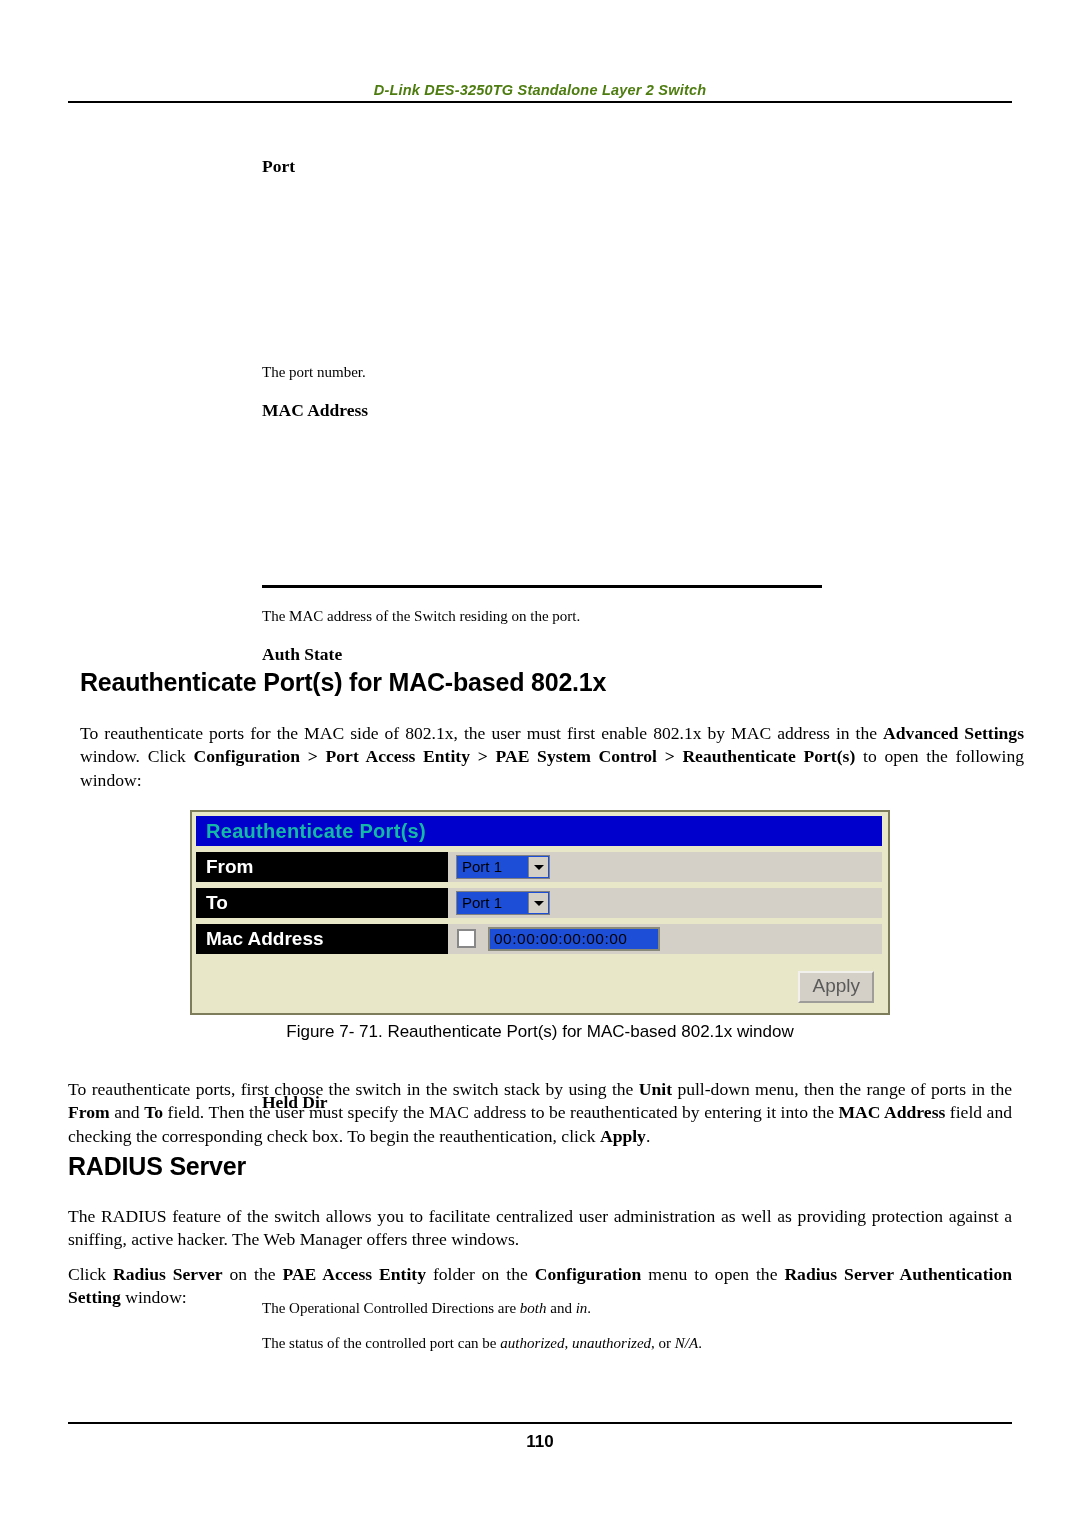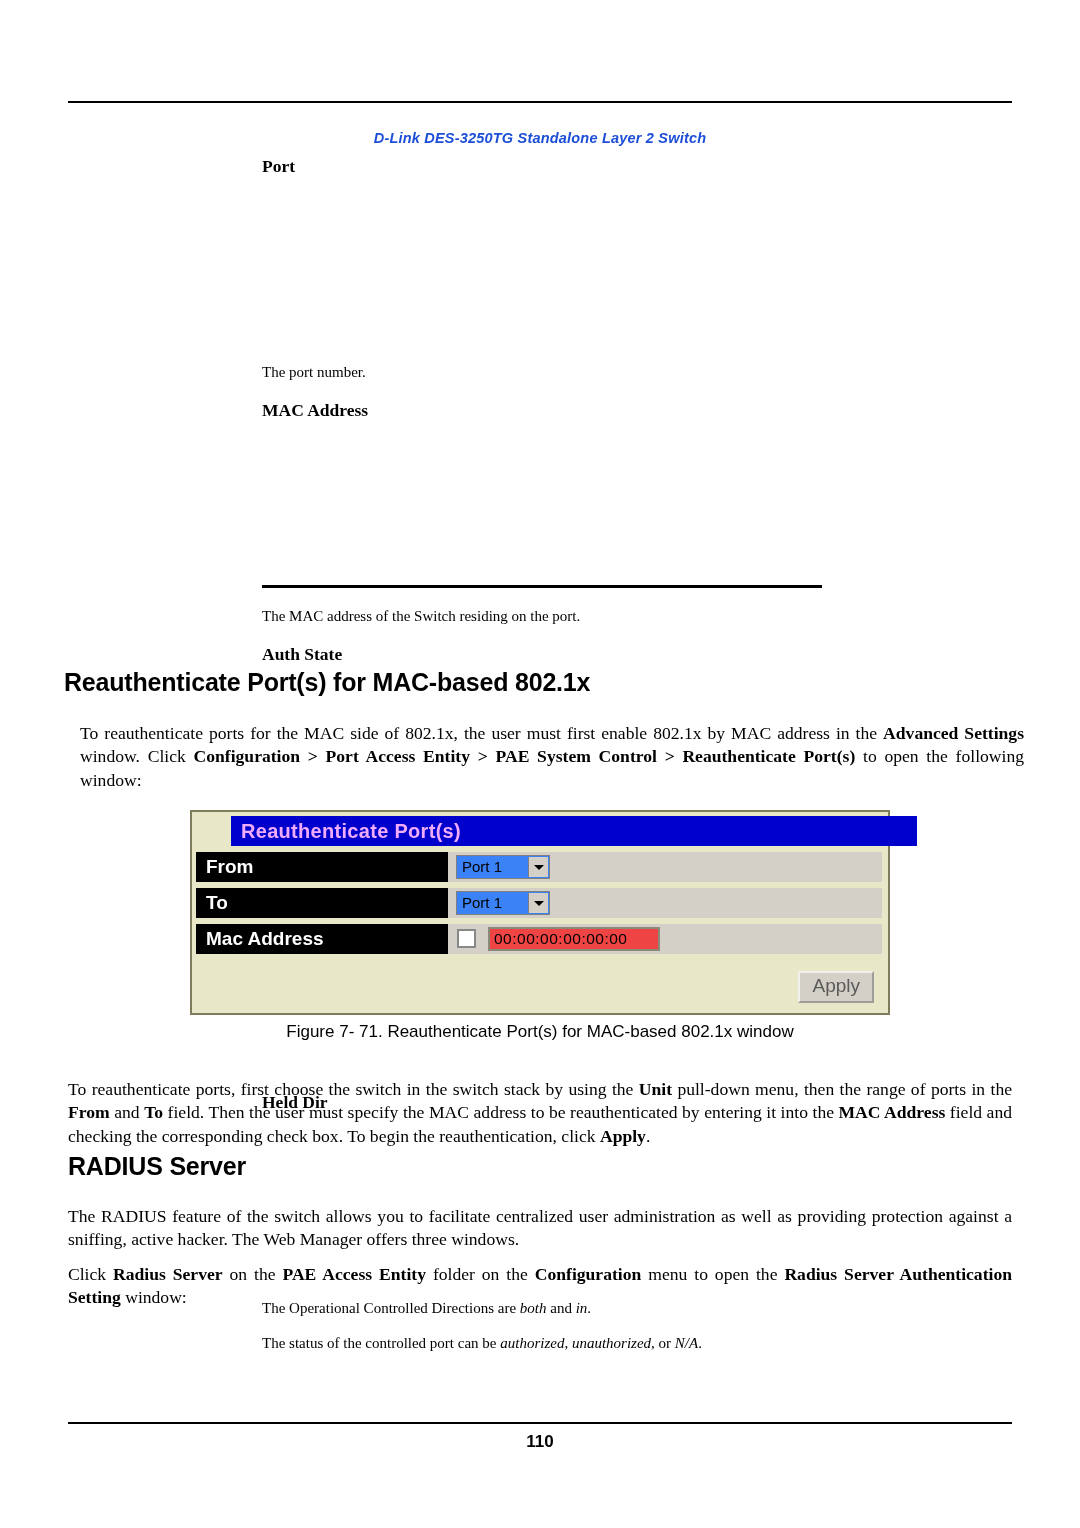--- a/index.html
+++ b/index.html
@@ -27,22 +27,21 @@
     position: absolute;
     left: 0;
     top: 82px;
     width: 1080px;
     text-align: center;
     font-family: "Liberation Sans", sans-serif;
     font-weight: bold;
     font-style: italic;
     font-size: 14.5px;
     letter-spacing: 0.2px;
-    color: #1d4ed8;
-    margin-top: 48px;
+    color: #4d7c0f;
   }
   .header-rule {
     position: absolute;
     left: 68px;
     top: 101px;
     width: 944px;
     height: 2px;
     background: #000;
   }
 
@@ -82,21 +81,21 @@
 
   
   h1.sec {
     position: absolute;
     margin: 0;
     font-family: "Liberation Sans", sans-serif;
     font-weight: bold;
     font-size: 25px;
     letter-spacing: -0.2px;
   }
-  #h-reauth { left: 64px; top: 668px; }
+  #h-reauth { left: 80px; top: 668px; }
   #h-radius { left: 68px; top: 1152px; }
 
   
   .para {
     position: absolute;
     font-size: 17.6px;
     line-height: 1.33;
     text-align: justify;
     color: #000;
   }
@@ -117,29 +116,28 @@
     background: #e8e8c8;
     box-sizing: border-box;
   }
   .fig-title {
     position: absolute;
     left: 4px;
     top: 4px;
     width: 686px;
     height: 30px;
     background: #0000cc;
-    color: #f0abfc;
+    color: #14b8a6;
     font-family: "Liberation Sans", sans-serif;
     font-weight: bold;
     font-size: 20px;
     line-height: 30px;
     padding-left: 10px;
     box-sizing: border-box;
     letter-spacing: 0.3px;
-    margin-left: 35px;
   }
   .fig-row {
     position: absolute;
     left: 4px;
     height: 30px;
   }
   .fig-label {
     position: absolute;
     left: 0;
     top: 0;
@@ -161,21 +159,21 @@
     height: 30px;
     width: 434px;
     background: #d4d0c8;
   }
   .select-box {
     position: absolute;
     left: 8px;
     top: 3px;
     width: 94px;
     height: 24px;
-    background: #3b82f6;
+    background: #1d4ed8;
     border: 1px solid #808080;
     box-sizing: border-box;
     font-family: "Liberation Sans", sans-serif;
     font-size: 15px;
     line-height: 22px;
     padding-left: 5px;
     color: #000;
   }
   .select-arrow {
     position: absolute;
@@ -205,21 +203,21 @@
     background: #ffffff;
     border: 2px solid #888;
     box-sizing: border-box;
   }
   .text-input {
     position: absolute;
     left: 40px;
     top: 3px;
     width: 172px;
     height: 24px;
-    background: #ef4444;
+    background: #1d4ed8;
     border: 2px solid #8a8a7a;
     box-sizing: border-box;
     font-family: "Liberation Sans", sans-serif;
     font-size: 15.5px;
     line-height: 20px;
     padding-left: 4px;
     letter-spacing: 0.5px;
   }
   .apply-btn {
     position: absolute;

